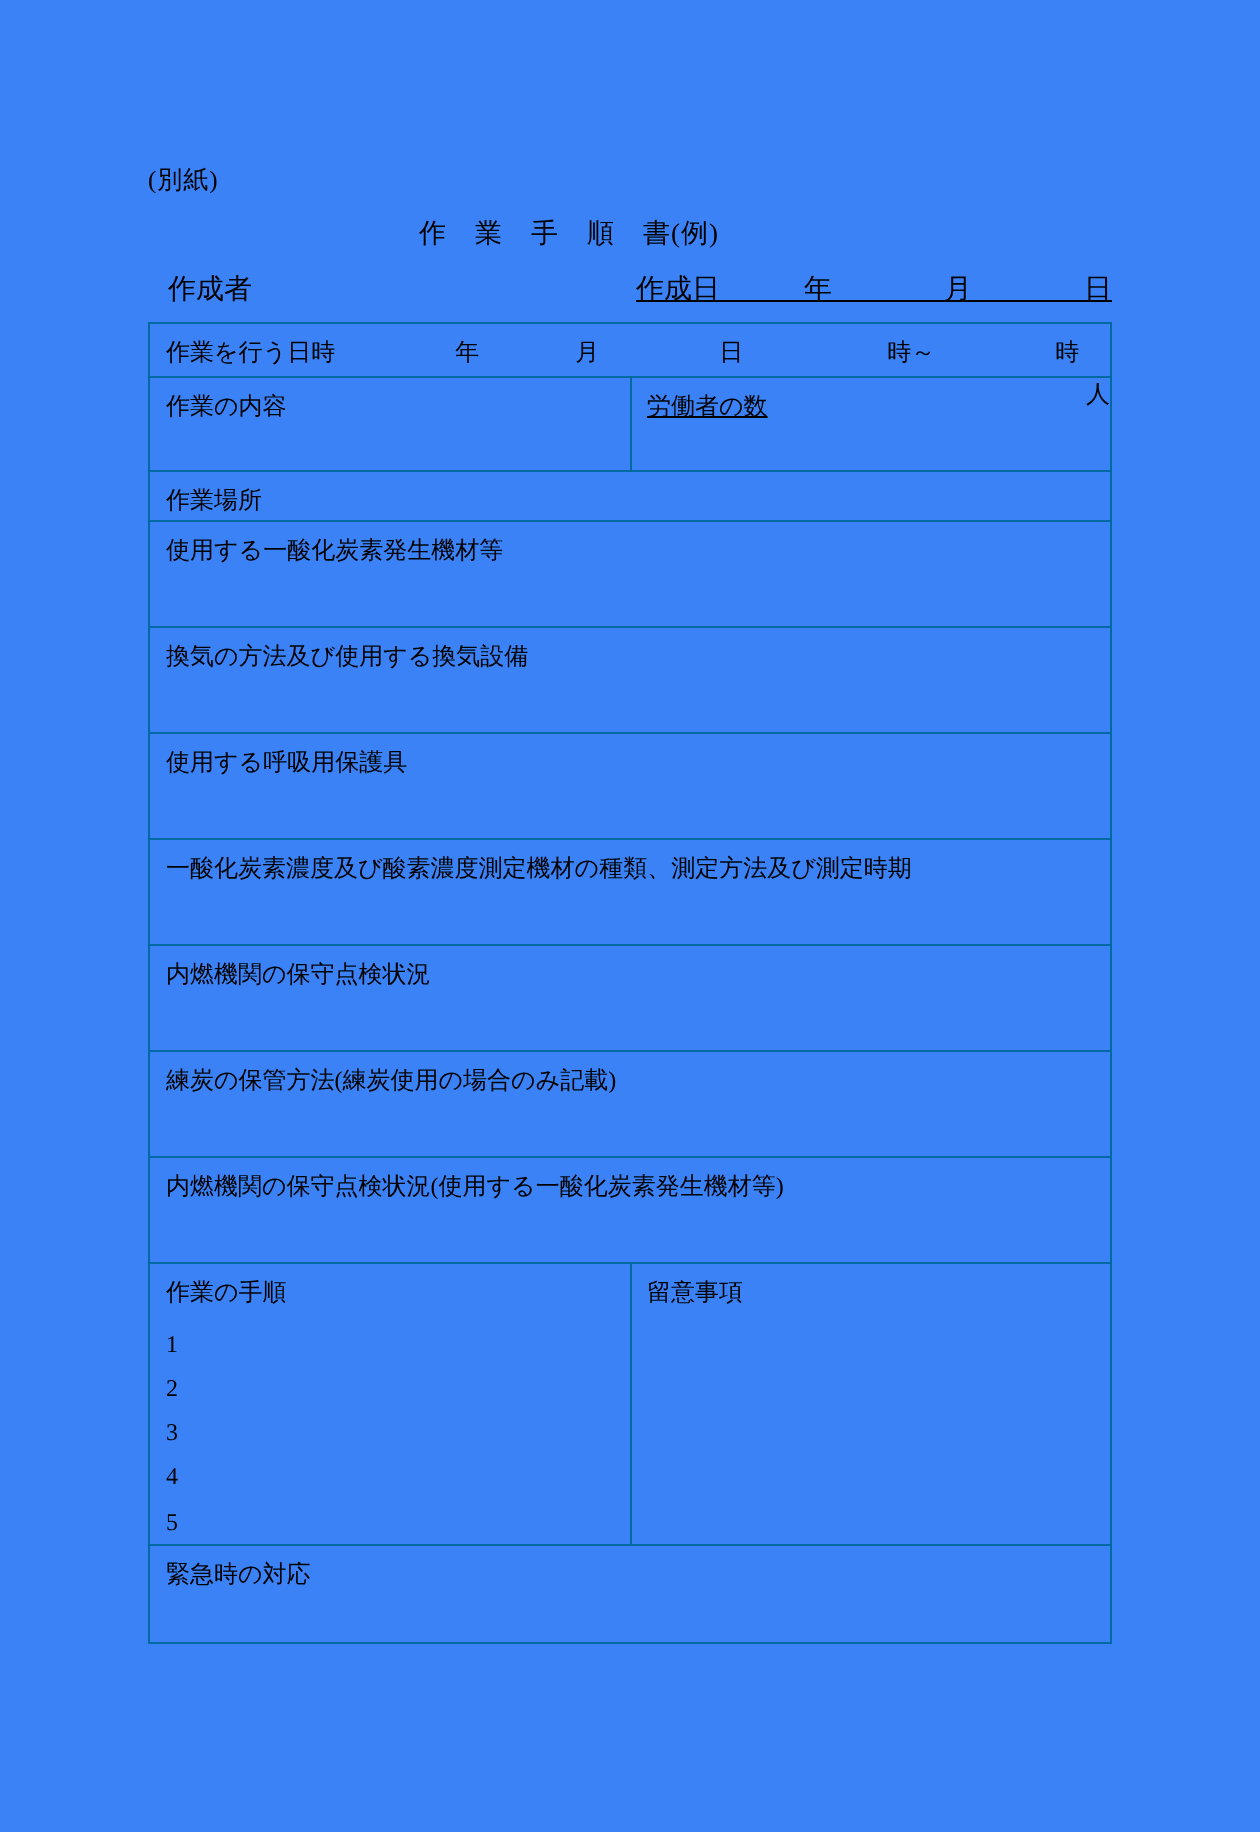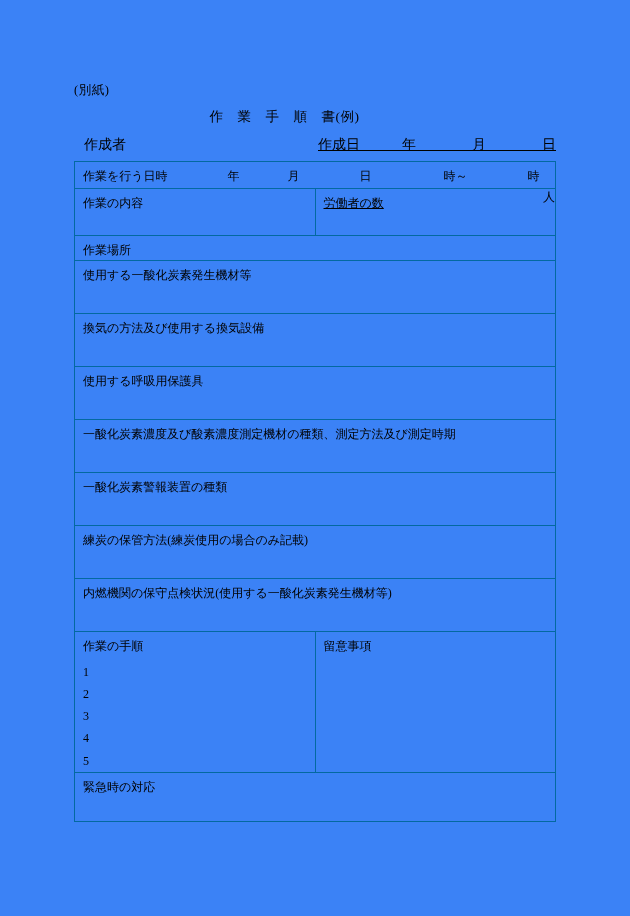--- a/index.html
+++ b/index.html
@@ -165,21 +165,21 @@
       </tr>
 
       <tr>
         <td class="h-52" colspan="2">
           <span>一酸化炭素濃度及び酸素濃度測定機材の種類、測定方法及び測定時期</span>
         </td>
       </tr>
 
       <tr>
         <td class="h-52" colspan="2">
-          <span>一酸化炭素警報装置の種類</span>
+          <span>内燃機関の保守点検状況</span>
         </td>
       </tr>
 
       <tr>
         <td class="h-52" colspan="2">
           <span>練炭の保管方法(練炭使用の場合のみ記載)</span>
         </td>
       </tr>
 
       <tr>

